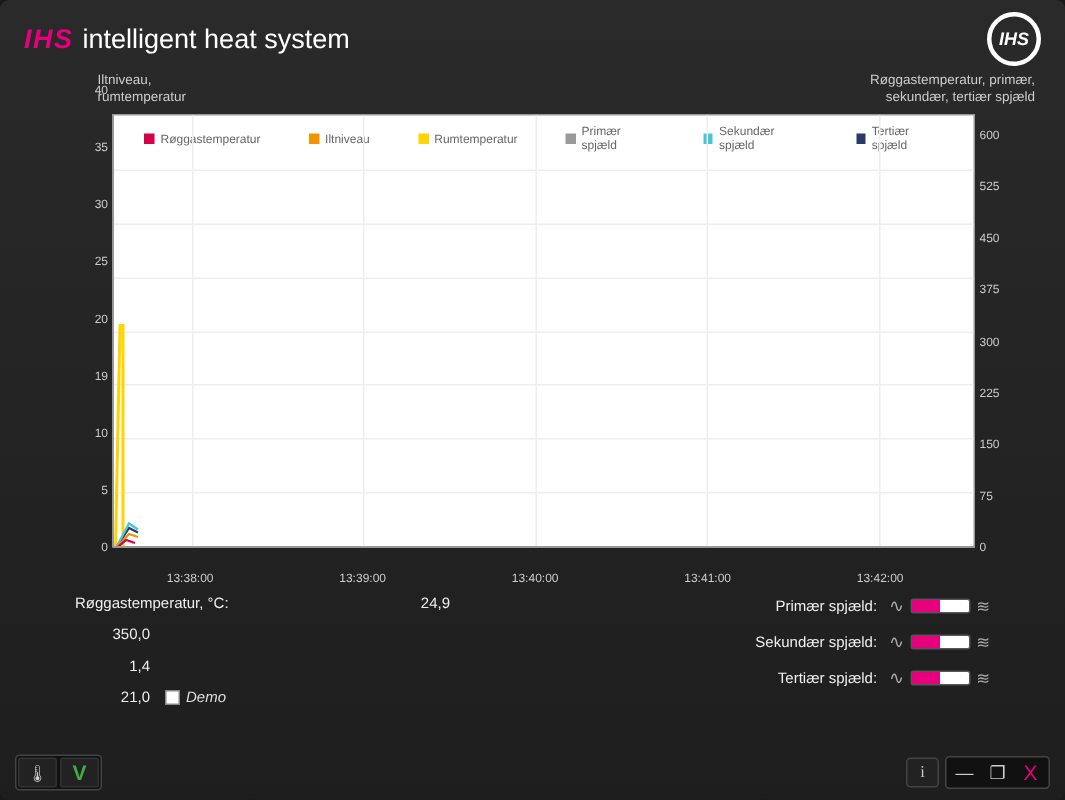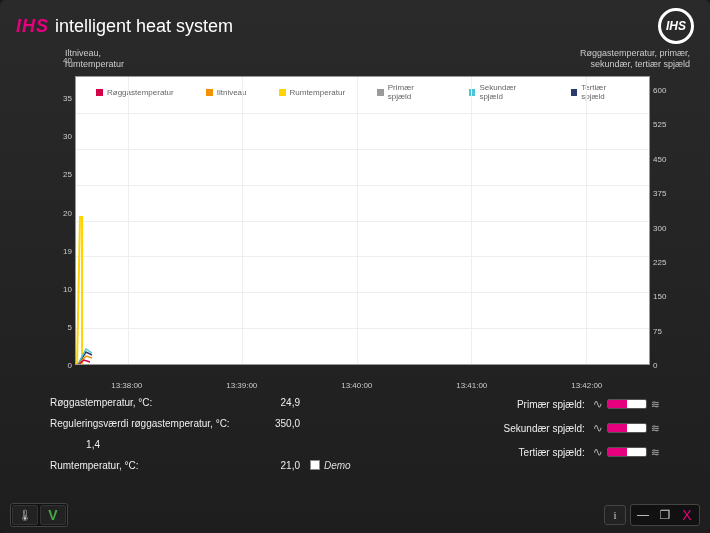--- a/index.html
+++ b/index.html
@@ -367,28 +367,26 @@
     </div>
   </div>
 
   <div class="readings">
     <div class="readings-left">
       <div class="row">
         <span class="lbl">Røggastemperatur, °C:</span>
         <span class="val">24,9</span>
       </div>
       <div class="row">
-        <span class="lbl">Reguleringsværdi røggastemperatur, °C:</span>
         <span class="val">350,0</span>
       </div>
       <div class="row">
         <span class="val">1,4</span>
       </div>
       <div class="row">
-        <span class="lbl">Rumtemperatur, °C:</span>
         <span class="val">21,0</span>
         <span class="demo-check">
           <span class="demo-box"></span>
           <span>Demo</span>
         </span>
       </div>
     </div>
     <div class="readings-right">
       <div class="row">
         <span>Primær spjæld:</span>

